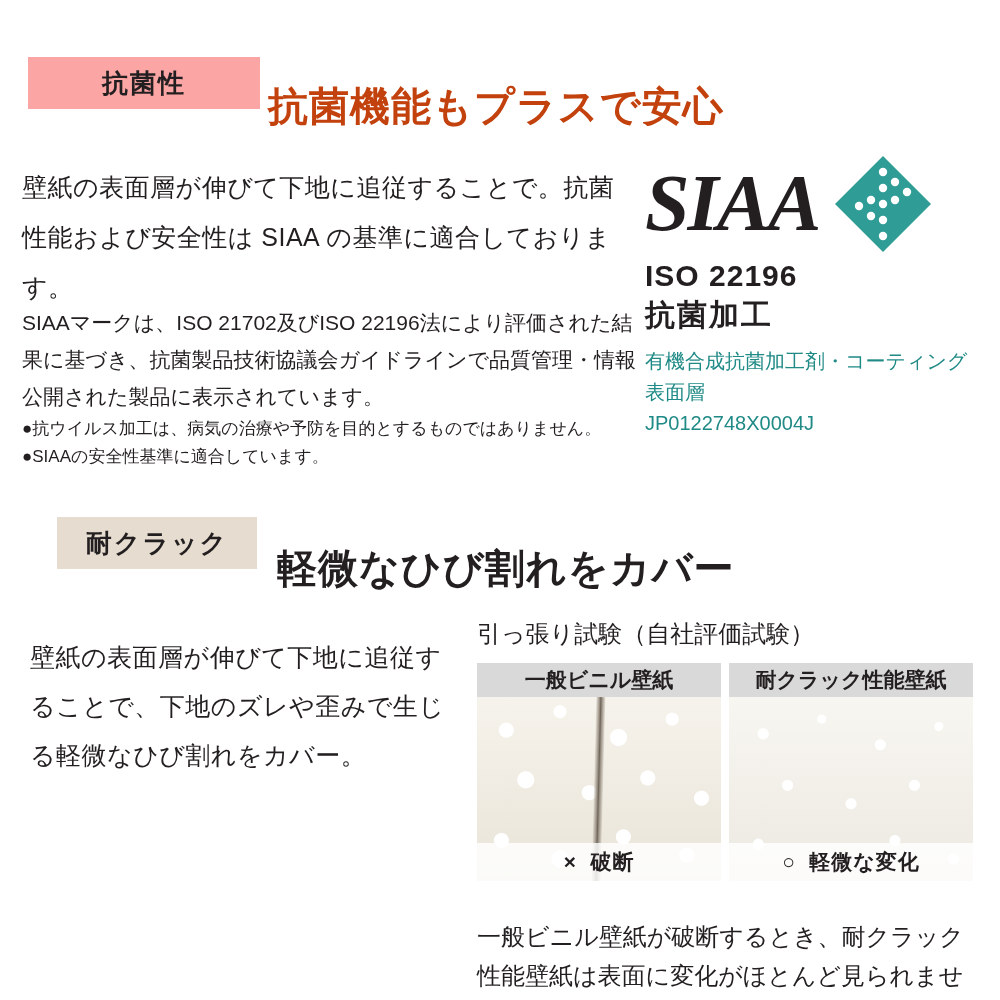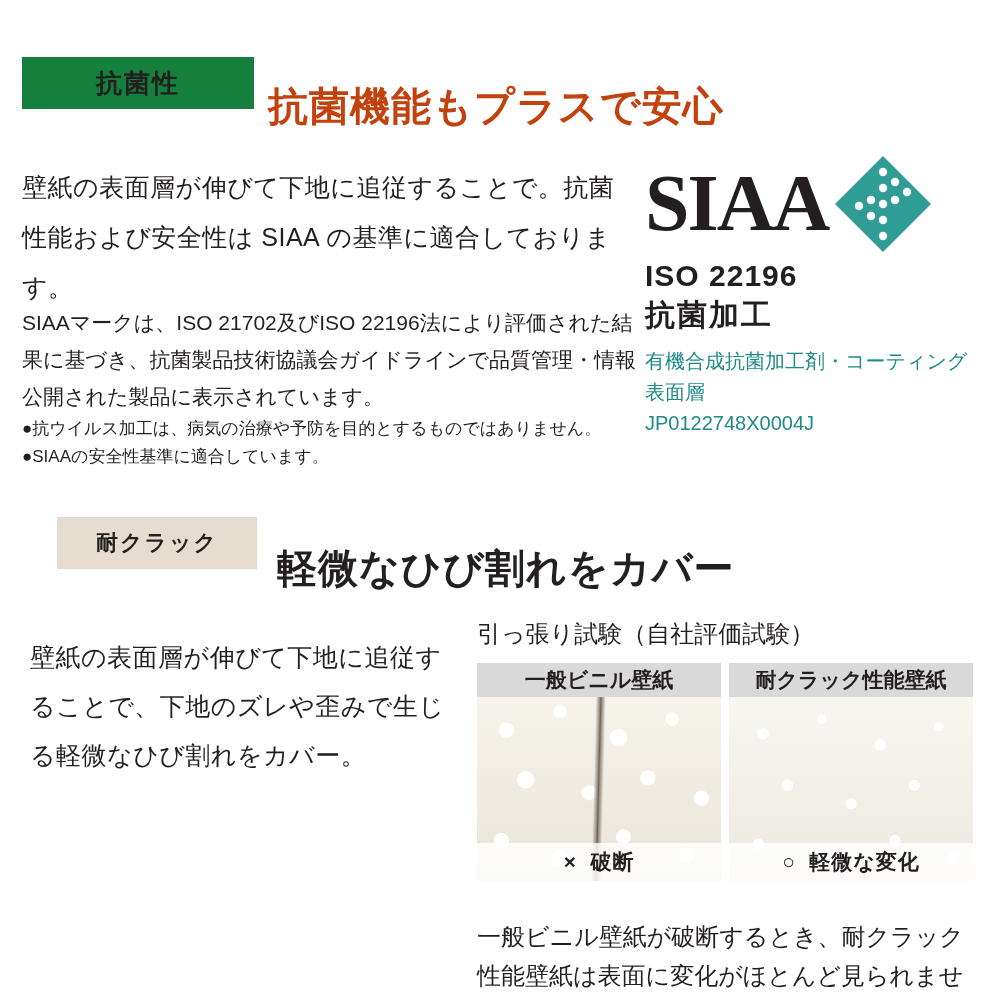--- a/index.html
+++ b/index.html
@@ -15,23 +15,23 @@
 
   
   .sec1 { position: absolute; left: 0; top: 0; width: 1000px; height: 500px; }
 
   .tag {
     display: inline-flex; align-items: center; justify-content: center;
     font-weight: bold;
     letter-spacing: 2px;
   }
   .tag1 {
-    position: absolute; left: 22px; top: 57px;
+    position: absolute; left: 28px; top: 57px;
     width: 232px; height: 52px;
-    background: #15803d;
+    background: #fca5a5;
     color: #231f20;
     font-size: 26px;
   }
   .head1 {
     position: absolute; left: 268px; top: 52px;
     font-size: 40px; font-weight: bold; letter-spacing: 1px;
     color: #c2410c; white-space: nowrap;
   }
 
   .body1 {
@@ -47,21 +47,21 @@
     font-size: 17px; line-height: 28px;
   }
   .notes div { white-space: nowrap; }
 
   
   .siaa-block { position: absolute; left: 645px; top: 160px; width: 340px; }
   .siaa-logo { position: relative; height: 95px; }
   .siaa-text {
     position: absolute; left: 0; top: 0;
     font-family: "Liberation Serif", serif;
-    font-weight: bold; 
+    font-weight: bold; font-style: italic;
     font-size: 80px; line-height: 86px;
     letter-spacing: -2px;
     color: #231f20;
   }
   .siaa-mark {
     position: absolute; left: 188px; top: -6px;
     width: 100px; height: 100px;
   }
   .siaa-iso {
     margin-top: 4px;
@@ -83,21 +83,21 @@
     font-size: 20px; line-height: 31px; color: #1f8a86;
   }
 
   
   .sec2 { position: absolute; left: 0; top: 500px; width: 1000px; height: 500px; }
   .tag2 {
     position: absolute; left: 57px; top: 17px;
     width: 200px; height: 52px;
     background: #e6dccf;
     color: #231f20;
-    font-size: 22px;
+    font-size: 26px;
   }
   .head2 {
     position: absolute; left: 277px; top: 14px;
     font-size: 40px; font-weight: bold; letter-spacing: 1px;
     white-space: nowrap;
   }
   .body3 {
     position: absolute; left: 30px; top: 108px; width: 420px;
     font-size: 25px; line-height: 49px; letter-spacing: 0.5px;
   }

